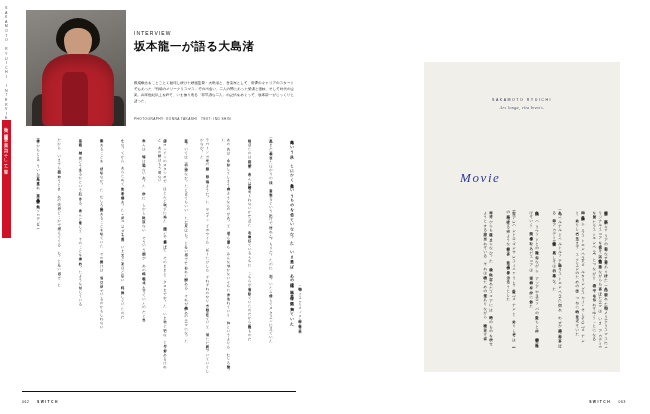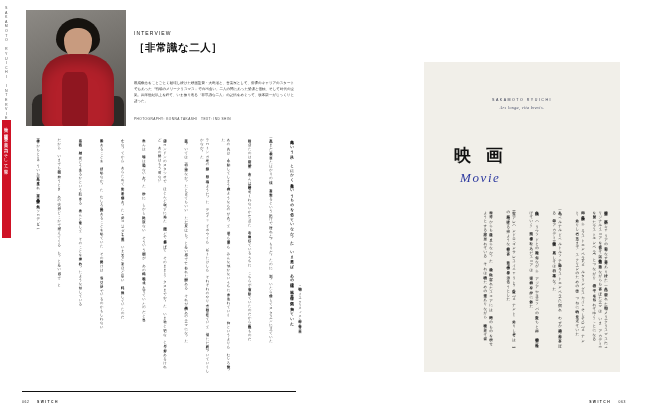--- a/index.html
+++ b/index.html
@@ -327,21 +327,21 @@
       <div class="face"></div>
       <div class="shoulderL"></div>
       <div class="shoulderR"></div>
       <div class="scarf"></div>
       <div class="scarf2"></div>
     </div>
 
     <div class="kicker">INTERVIEW</div>
 
     <div class="headline">
-      <span class="sub">［非常識な二人］</span>
+      <span>坂本龍一が語る大島渚</span>
     </div>
 
     <div class="lede">既成概念をことごとく破壊し続けた映画監督・大島渚と、音楽家として、俳優のキャリアのスタートでもあった『戦場のメリークリスマス』での出会い。二人の間にあった緊張と信頼、そして時代の空気。四半世紀以上を経て、いま振り返る「非常識な二人」の記憶をめぐって、坂本龍一がじっくりと語った。</div>
     <div class="credit">PHOTOGRAPHY: KONNA TAKASHI　TEXT: IND SHIN</div>
 
     <div class="vcols">
       <div class="vcol lead">大島渚という人は、とにかく常識というものを信じていなかった。いま思えば、あの現場は本当に異様な空気に満ちていた。</div>
       <div class="vcol">一九八三年、まだ三十歳を過ぎたばかりの僕は、音楽を担当するという話だけで呼ばれたつもりだったのに、気がついたら俳優としてスクリーンに立っていた。</div>
       <div class="vcol">最初に会ったのは新宿の喫茶店で、大島さんは開口一番「君、出てくれないか」と言った。断る理由を探しているうちに、こちらが出演を承諾していたのだから不思議なものだ。</div>
       <div class="vcol">あの人には、人を動かしてしまう磁力のようなものがあって、役者でも音楽家でも、みんな気づかないうちに巻き込まれていく。怖いというよりも、むしろ愉快だった。</div>
@@ -371,21 +371,20 @@
 
   <div class="page page-right">
 
     <div class="rpanel"></div>
 
     <div class="r-brand">
       <span>SAKAMOTO RYUICHI</span>
       <span class="sub">Ars longa, vita brevis.</span>
     </div>
 
-    <div class="r-title">映 画</div>
     <div class="r-title-sub">Movie</div>
 
     <div class="rcols">
       <div class="rcol">映画音楽は、坂本龍一のキャリアの核動をなす要素であり続けた。一九八三年に公開された『戦場のメリークリスマス』にオリジナル・スコアを提供して以来、大島渚監督と激突しながらも書き上げたテーマは、いま、アカデミー賞を受賞したラストエンペラーへとつながり、世界の中で名を知られてゆくことになる。</div>
       <div class="rcol">同年の仕事『御法度』から、『ラストエンペラー』『シェルタリング・スカイ』、そして『レヴェナント：蘇えりし者』に至るまで、スクリーンのための音は、つねに時代の先を走っていた。</div>
       <div class="rcol">一九八七年、ベルナルド・ベルトルッチ監督の『ラストエンペラー』に招かれ、わずか二週間で全曲を書き上げる。翌年のアカデミー作曲賞受賞は、日本人としては初の出来事となった。</div>
       <div class="rcol">九〇年代以降は、ハリウッドとの距離を保ちながら、アジアやヨーロッパの監督たちと組み、映画音楽の可能性を広げていく。沈黙や環境音を取り込んだスコアは、従来の劇伴の枠を静かに解体した。</div>
       <div class="rcol">二〇一五年、アレハンドロ・ゴンサレス・イニャリトゥ監督『レヴェナント：蘇えりし者』では、極寒の撮影地に呼応する氷のような持続音を書き、音楽と環境音の境界を消し去ろうとした。</div>
       <div class="rcol">病を得てからも仕事は止まらなかった。最後の数年に書かれたスコアには、時間そのものを聴かせようとする意志が刻まれている。それは映画のための音楽でありながら、映画を超えて響く。</div>
     </div>

